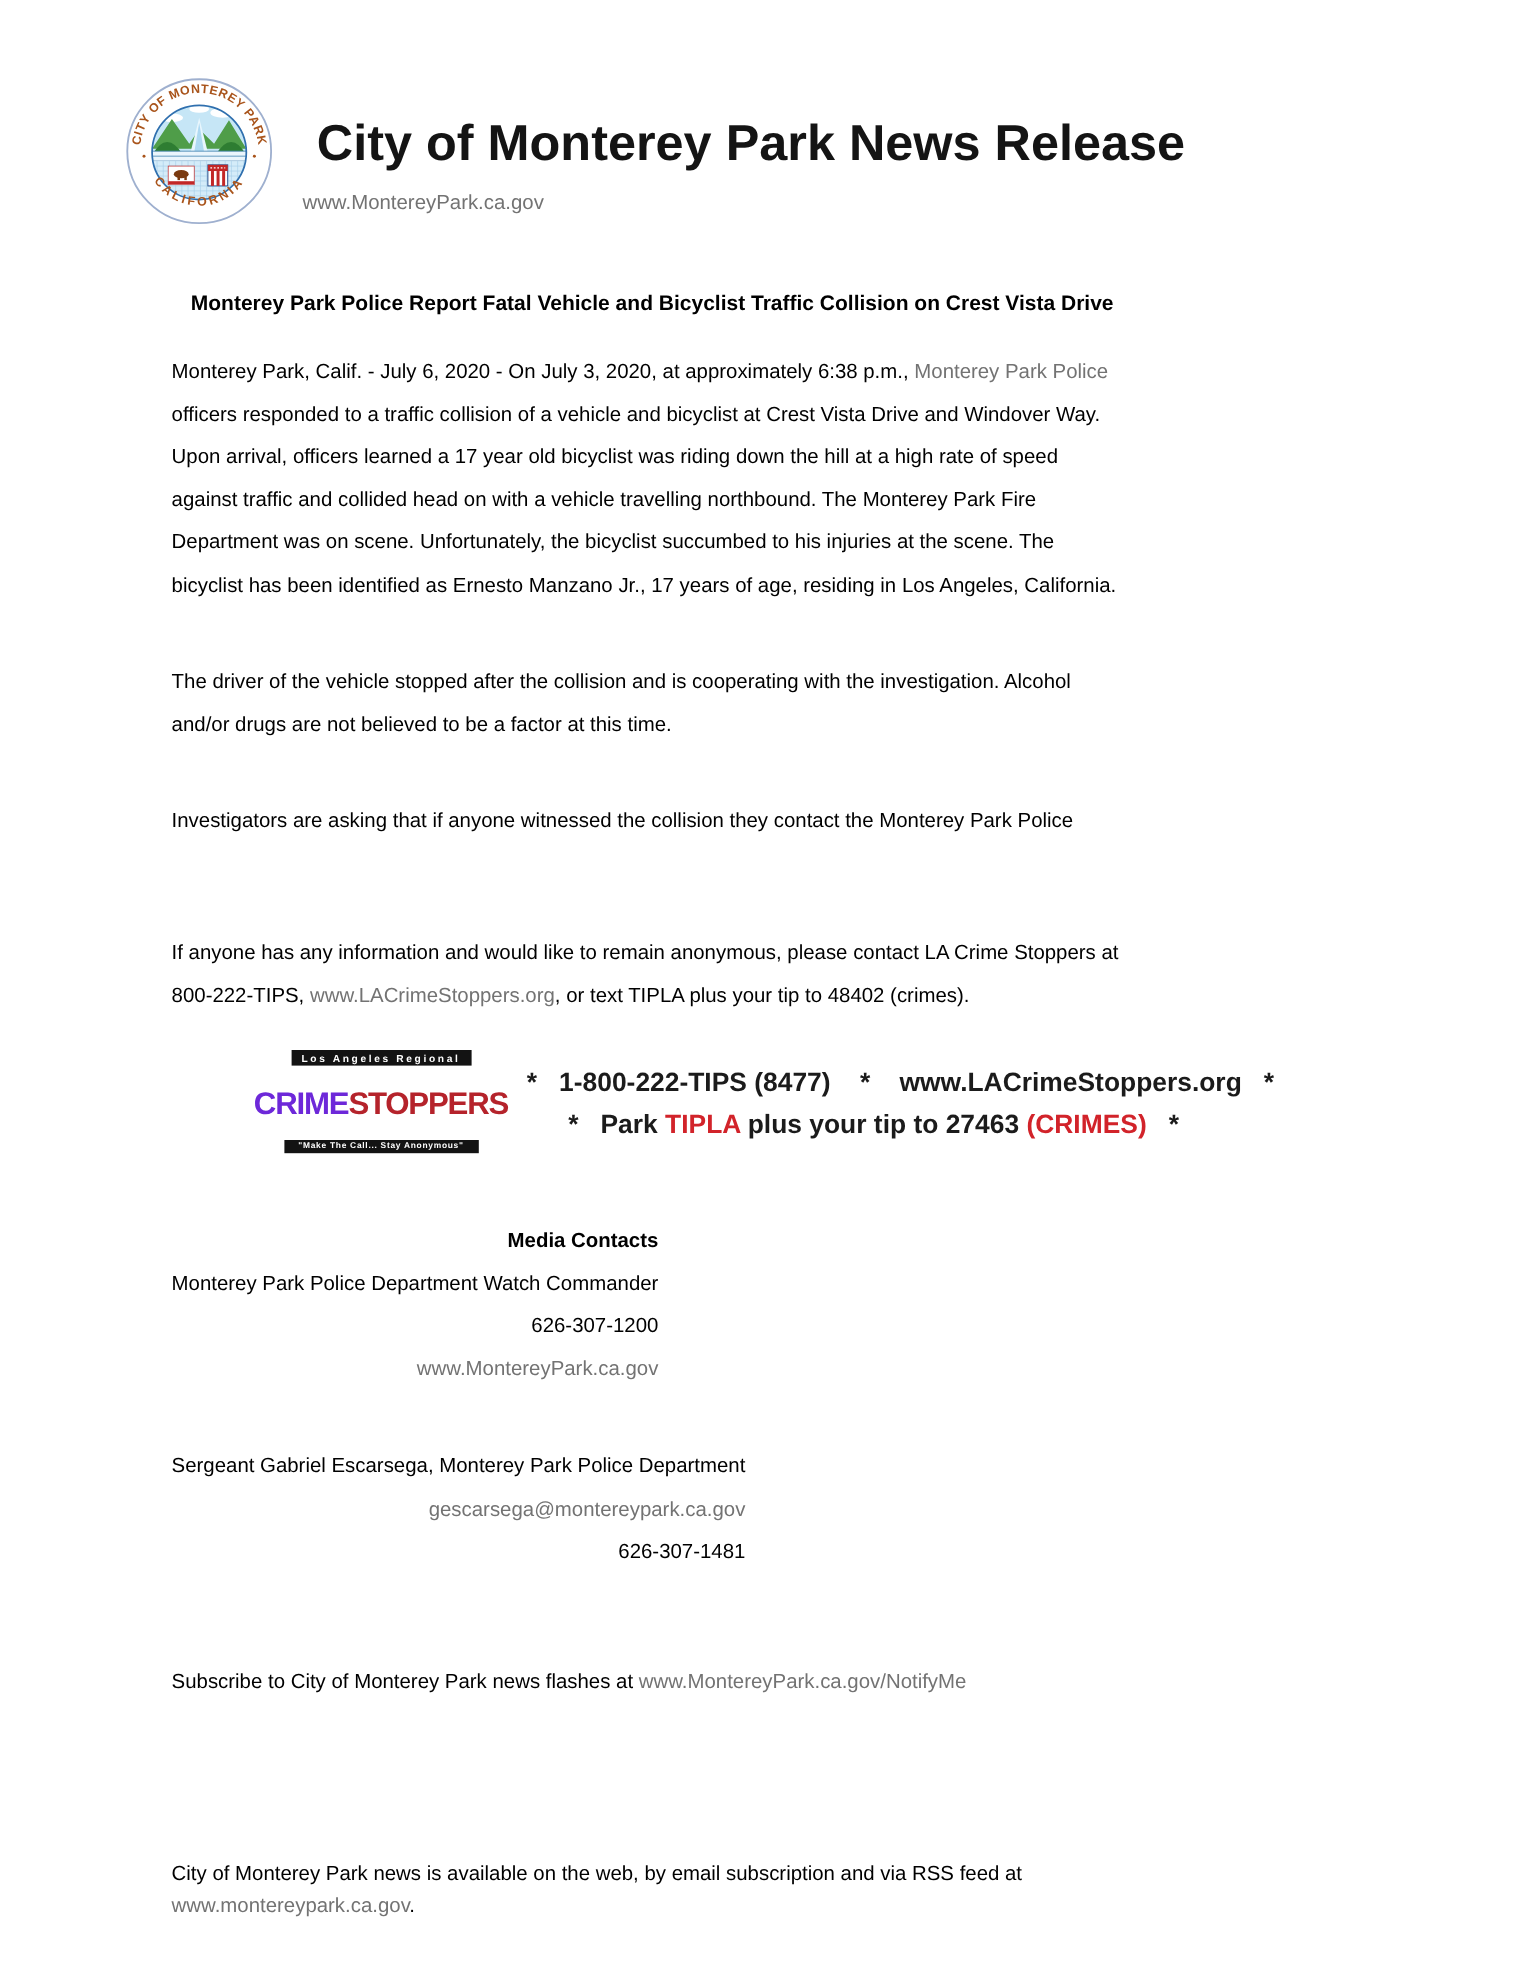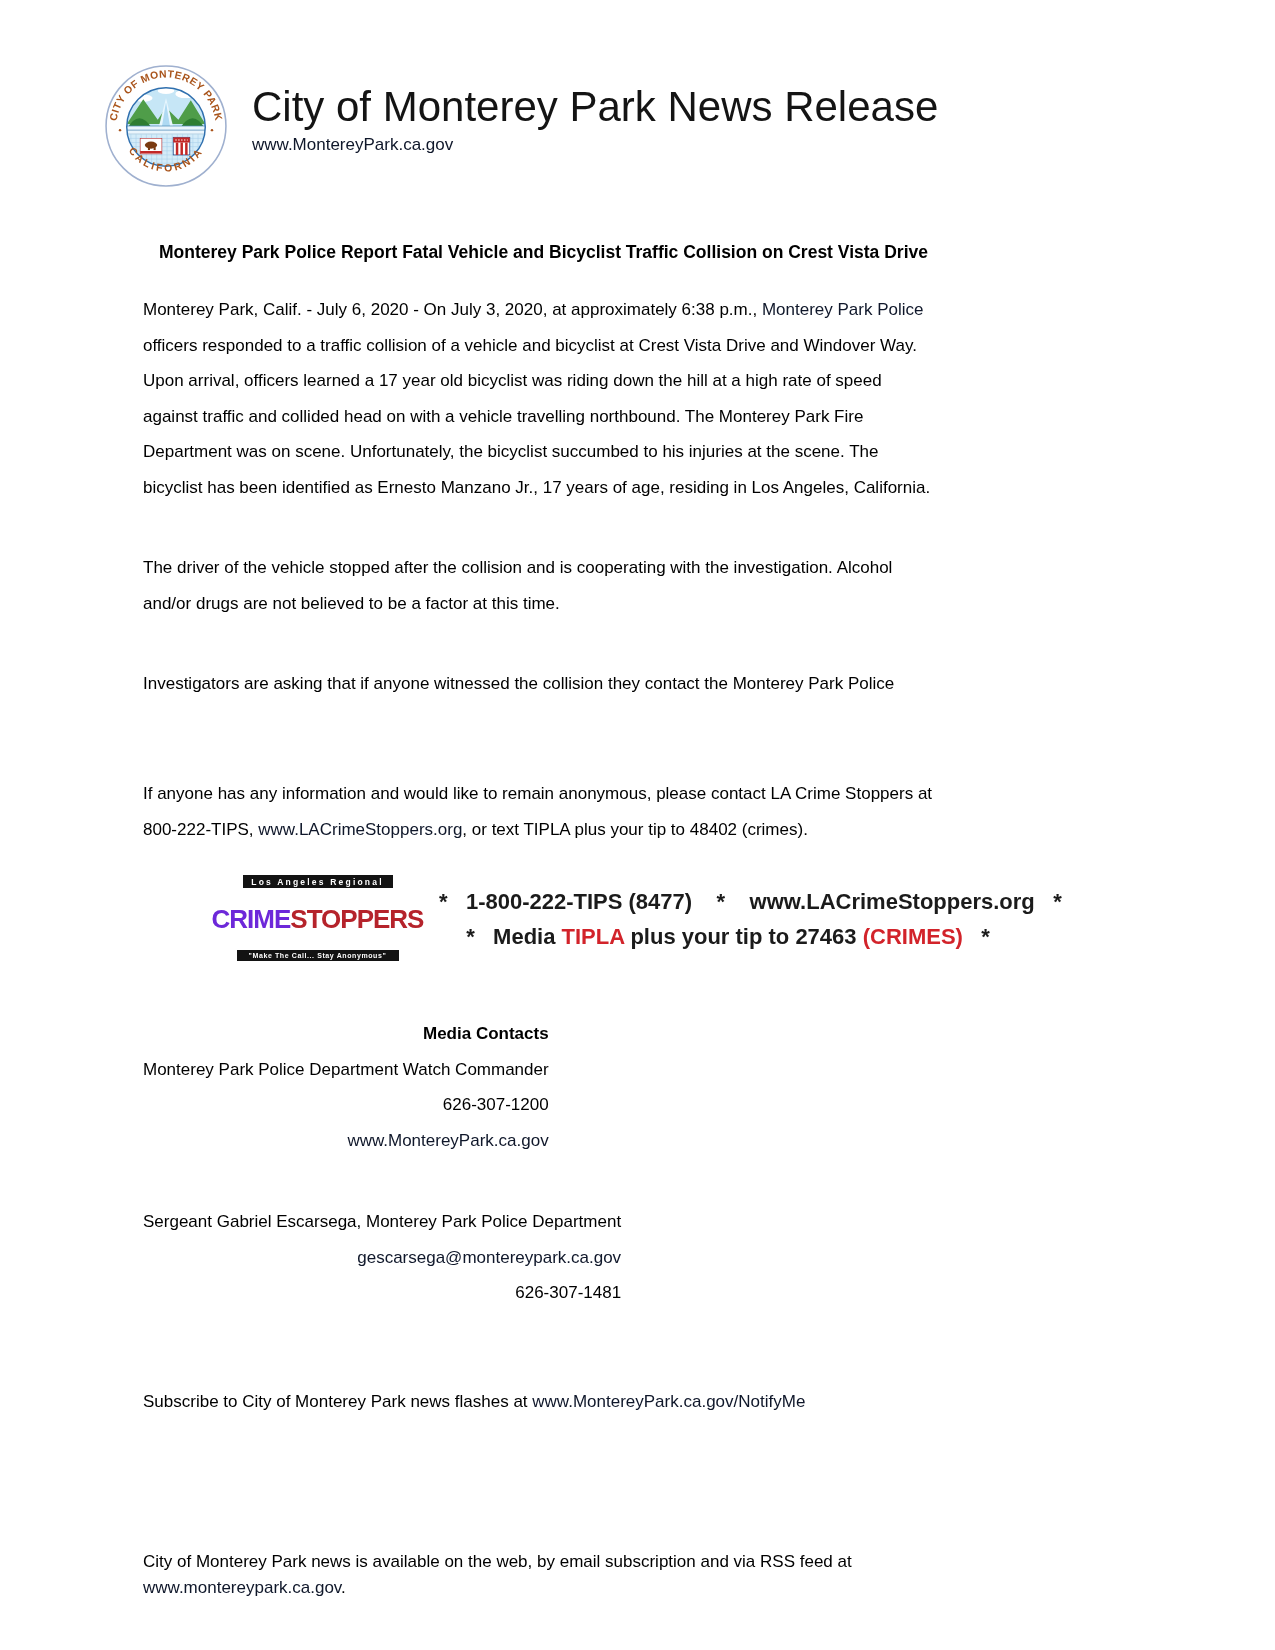--- a/index.html
+++ b/index.html
@@ -2,23 +2,23 @@
 <html><head>
 <meta charset="utf-8">
 <style>
   html,body{margin:0;padding:0;background:#fff;}
   .page{position:relative;width:1275px;height:1650px;background:#ffffff;overflow:hidden;
         font-family:"Liberation Sans",sans-serif;color:#000;font-size:17px;}
 
   
   .seal{position:absolute;left:104px;top:64px;width:124px;height:124px;}
   .masthead{position:absolute;left:252px;top:82px;}
-  .masthead h1{margin:0;font-size:42px;font-weight:400;line-height:50px;color:#141414;white-space:nowrap;}
+  .masthead h1{margin:12px;font-size:42px;font-weight:700;line-height:50px;color:#141414;white-space:nowrap;}
   .site-link{display:inline-block;margin-top:3px;font-size:17px;line-height:20px;}
-  .link{color:#0f172a;text-decoration:none;cursor:pointer;}
+  .link{color:#737373;text-decoration:none;cursor:pointer;}
 
   
   .headline{position:absolute;left:143px;top:224px;width:1010px;margin:16px;
             font-size:17.5px;font-weight:700;line-height:24px;}
   .para{position:absolute;left:143px;width:1015px;}
   .para .tl{line-height:35.5px;height:35.5px;white-space:nowrap;}
   .p1{top:292px}.p2{top:550px}.p3{top:666px}.p4{top:776px}
 
   
   .banner{position:absolute;left:217px;top:884px;width:800px;height:68px;}
@@ -129,21 +129,21 @@
   <div class="banner">
     <div class="cs-logo">
       <div class="cs-top">Los Angeles Regional</div>
       <div class="cs-main">
         <span class="cs-word-black">CRIME</span><span class="cs-word-red">STOPPERS</span>
       </div>
       <div class="cs-bottom">"Make The Call... Stay Anonymous"</div>
     </div>
     <div class="cs-text">
         <div class="tl"><span>*   1-800-222-TIPS (8477)    *    www.LACrimeStoppers.org   *</span></div>
-        <div class="tl"><span>*   Media </span><span class="red">TIPLA</span><span> plus your tip to 27463 </span><span class="red">(CRIMES)</span><span>   *</span></div>
+        <div class="tl"><span>*   Park </span><span class="red">TIPLA</span><span> plus your tip to 27463 </span><span class="red">(CRIMES)</span><span>   *</span></div>
       </div>
   </div>
 
   <div class="contacts c1">
     <div class="cl bold">Media Contacts</div>
     <div class="cl">Monterey Park Police Department Watch Commander</div>
     <div class="cl">626-307-1200</div>
     <div class="cl"><a class="link">www.MontereyPark.ca.gov</a></div>
   </div>
 

